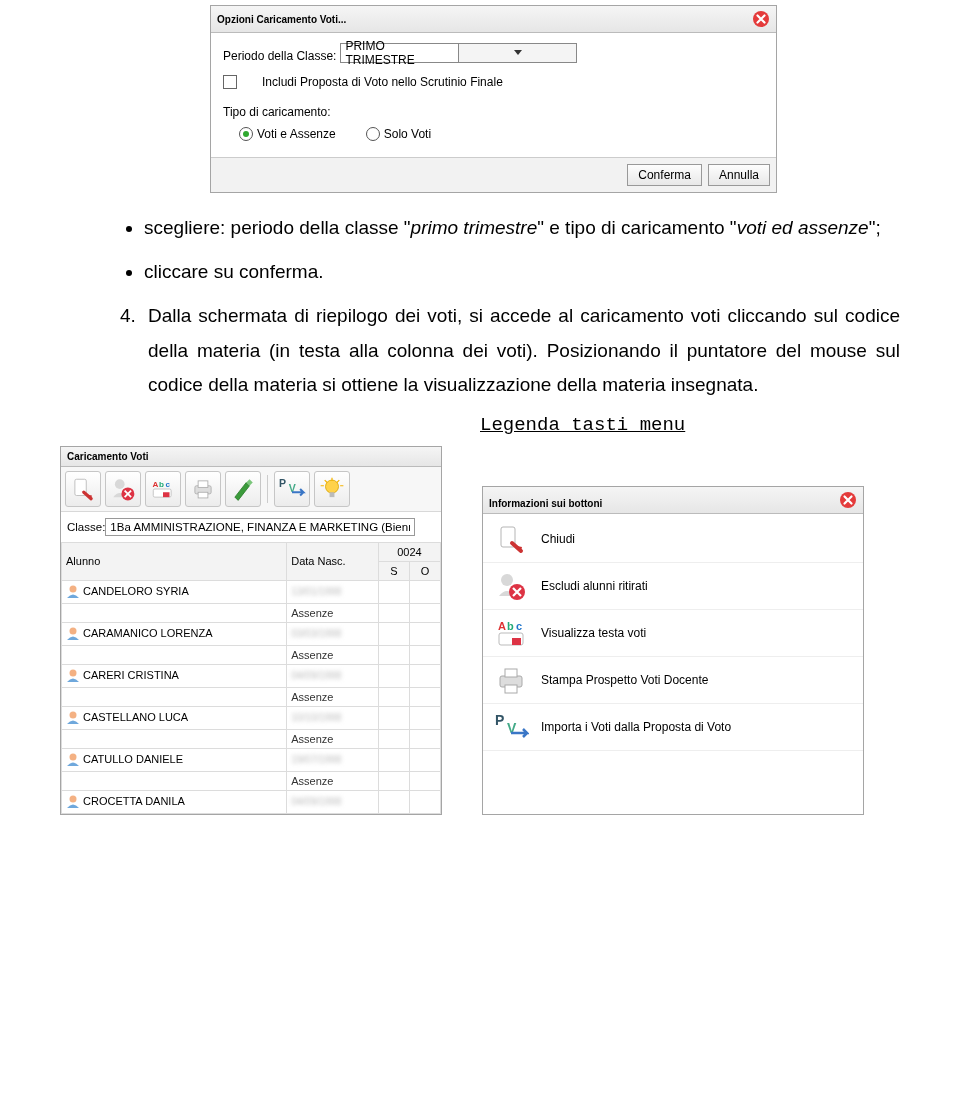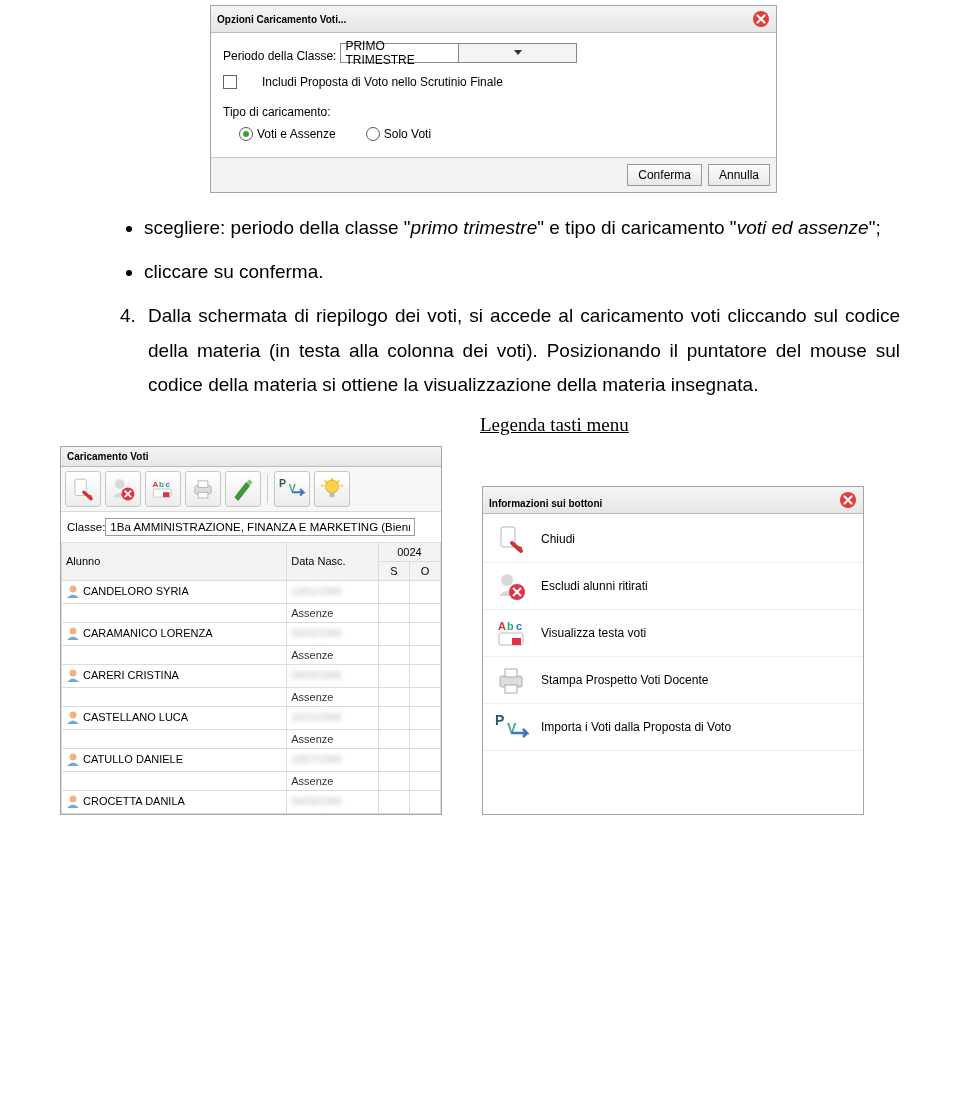--- a/index.html
+++ b/index.html
@@ -108,21 +108,21 @@
     font-size: 19px;
     line-height: 1.8;
   }
   .body-text ul { margin:0; padding-left: 24px; }
   .body-text li { margin-bottom: 10px; text-align: justify;}
   .body-text .num-item { display:flex; }
   .body-text .num { width:28px; flex:none; }
   .body-text .num-body { flex:1; text-align: justify; }
   .legend-link {
     margin: 12px 0 10px 480px;
-    font-family: Liberation Serif, serif;
+    font-family: Liberation Mono, monospace;
     font-size: 19px;
     text-decoration: underline;
   }
   
   .lower {
     display:flex;
     gap:40px;
     margin: 0 0 0 60px;
   }
   .panel {

